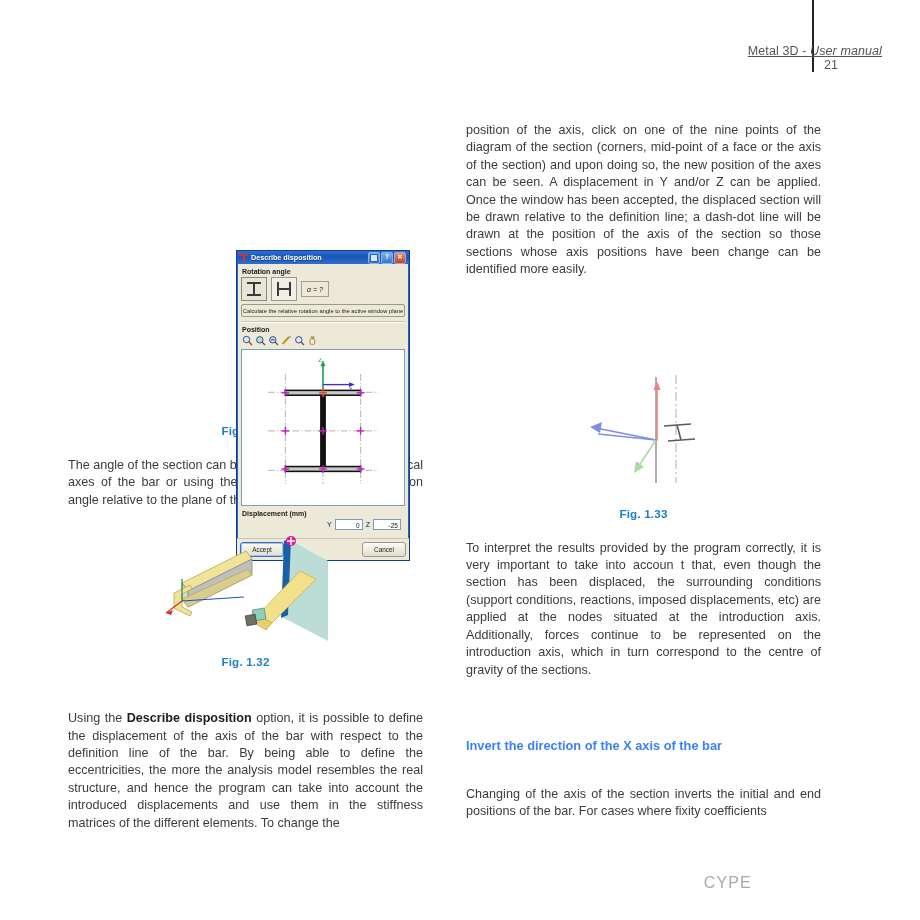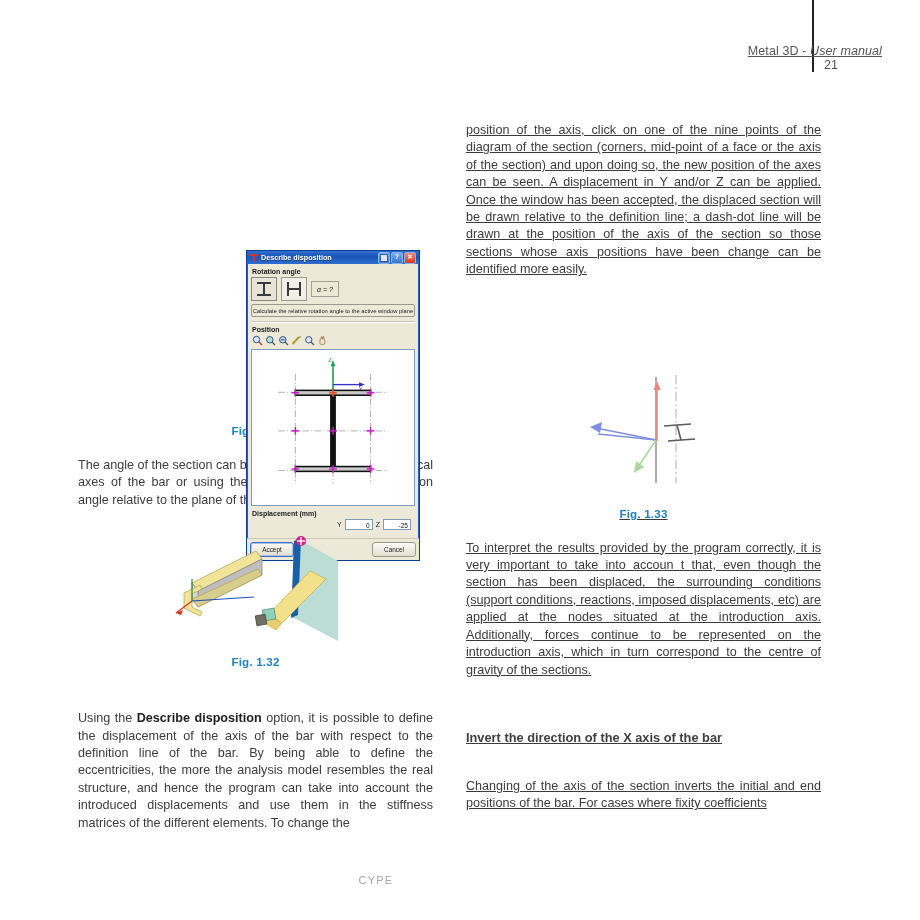--- a/index.html
+++ b/index.html
@@ -38,58 +38,58 @@
   }
   .header .h-title { }
   .header .h-title i { font-style: italic; }
 
   
   .col {
     position: absolute;
     width: 355px;
     top: 122px;
   }
-  .col-left  { left: 78px; }
-  .col-right { left: 466px; text-decoration: underline; }
+  .col-left  { left: 68px; }
+  .col-right { left: 466px; }
 
   p.body {
     margin: 0 0 14px 0;
     font-size: 12.6px;
     line-height: 17.4px;
     text-align: justify;
     color: #3c3c3c;
   }
   p.body b { font-weight: bold; color: #1d1d1d; }
   h3.sub {
-    margin: 0 0 14px 0;
+    margin: 8px 0 14px 0;
     font-size: 12.8px;
     font-weight: bold;
-    color: #404040;
+    color: #3b82f6;
     line-height: 17px;
   }
   .spacer-20 { height: 20px; }
   .spacer-8  { height: 8px; }
 
   .figcap {
     text-align: center;
     color: #1f7fc4;
     font-weight: bold;
     font-size: 11.6px;
     margin: 6px 0 0 0;
     letter-spacing: .2px;
   }
 
   
   .footer {
     position: absolute;
     left: 0;
     top: 874px;
     width: 752px;
-    text-align: center;
-    font-size: 11px;
+    text-align: right;
+    font-size: 16px;
     letter-spacing: 1.2px;
     color: #a8a8ad;
   }
 
   
   .dialog {
     position: absolute;
     left: 168px;
     top: 128px;
     width: 172px;

